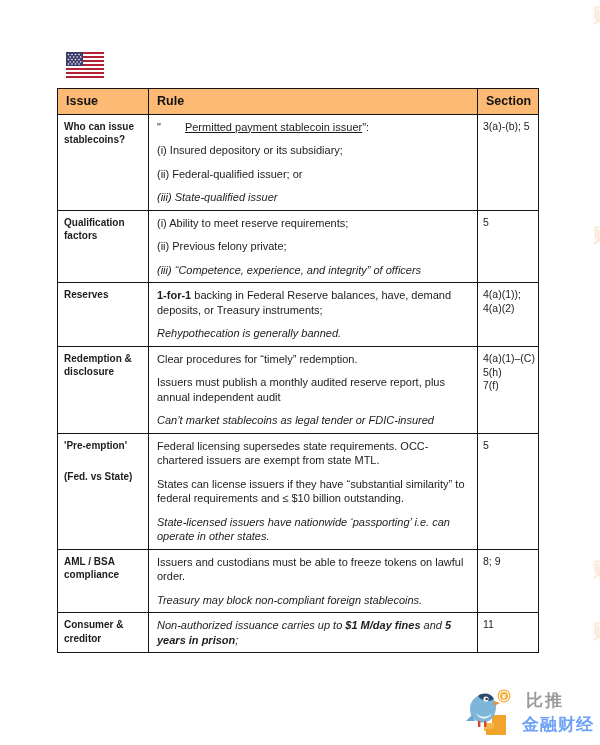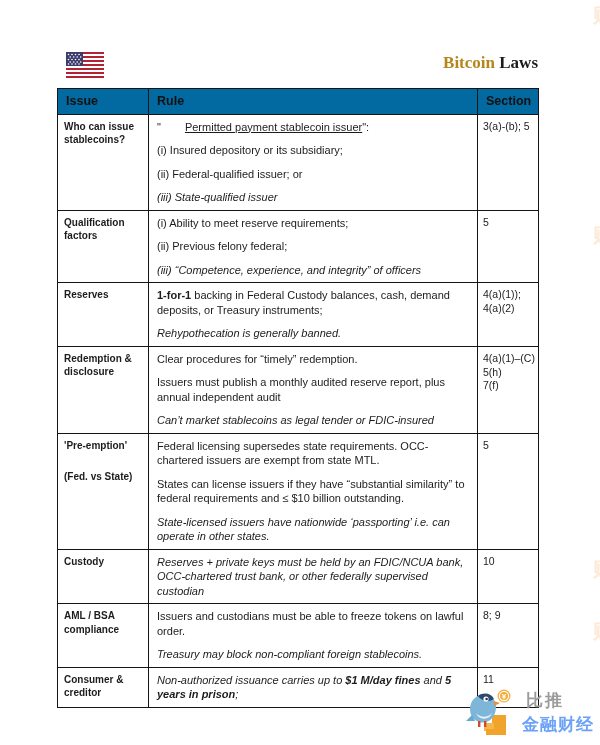--- a/index.html
+++ b/index.html
@@ -34,21 +34,21 @@
     border-collapse:collapse; table-layout:fixed;
     font-size:11px; line-height:1.32;
   }
   table.summary col.c-issue { width:91px; }
   table.summary col.c-rule  { width:329px; }
   table.summary col.c-sect  { width:61px; }
   table.summary th, table.summary td {
     border:1.5px solid #151515; vertical-align:top; text-align:left;
   }
   table.summary thead th {
-    background:#0369a1; font-size:12.5px; font-weight:bold; color:#111;
+    background:#fdba74; font-size:12.5px; font-weight:bold; color:#111;
     padding:4px 8px;
   }
   td.issue { font-weight:bold; font-size:10px; padding:5px 3px 5px 6px; }
   td.rule  { padding:5px 8px; }
   td.sect  { padding:5px 3px 5px 5px; font-size:10.5px; }
   .para { margin-bottom:9px; }
   .para:last-child { margin-bottom:0;font-style:italic; }
   .ipara { margin-bottom:18px; }
   .ipara:last-child { margin-bottom:0; }
   .sline { white-space:nowrap; }
@@ -104,21 +104,20 @@
       <circle cx="4.2" cy="10" r=".8"></circle>
         <circle cx="7.7" cy="10" r=".8"></circle>
         <circle cx="11.2" cy="10" r=".8"></circle>
         <circle cx="14.7" cy="10" r=".8"></circle>
       <circle cx="2.5" cy="12" r=".8"></circle>
         <circle cx="6" cy="12" r=".8"></circle>
         <circle cx="9.5" cy="12" r=".8"></circle>
         <circle cx="13" cy="12" r=".8"></circle>
     </g>
   </svg>
-  <div class="brand"><span class="gold">Bitcoin</span> <span class="dark">Laws</span></div>
 </div>
 
 <table class="summary">
   <colgroup>
       <col class="c-issue">
       <col class="c-rule">
       <col class="c-sect">
     </colgroup>
   <thead>
     <tr>
@@ -141,33 +140,33 @@
         <td class="sect">
           <div class="sline">3(a)-(b); 5</div>
         </td>
       </tr>
       <tr>
         <td class="issue">
           <div class="ipara">Qualification factors</div>
         </td>
         <td class="rule">
           <div class="para"><span>(i) Ability to meet reserve requirements;</span></div>
-          <div class="para"><span>(ii) Previous felony federal;</span></div>
+          <div class="para"><span>(ii) Previous felony private;</span></div>
           <div class="para"><span>(iii) “Competence, experience, and integrity” of officers</span></div>
         </td>
         <td class="sect">
           <div class="sline">5</div>
         </td>
       </tr>
       <tr>
         <td class="issue">
           <div class="ipara">Reserves</div>
         </td>
         <td class="rule">
-          <div class="para"><span class="seg-b">1-for-1</span><span> backing in Federal Custody balances, cash, demand deposits, or Treasury instruments;</span></div>
+          <div class="para"><span class="seg-b">1-for-1</span><span> backing in Federal Reserve balances, have, demand deposits, or Treasury instruments;</span></div>
           <div class="para"><span>Rehypothecation is generally banned.</span></div>
         </td>
         <td class="sect">
           <div class="sline">4(a)(1));</div>
           <div class="sline">4(a)(2)</div>
         </td>
       </tr>
       <tr>
         <td class="issue">
           <div class="ipara">Redemption &amp; disclosure</div>
@@ -188,31 +187,20 @@
           <div class="ipara">'Pre-emption'</div>
           <div class="ipara">(Fed. vs State)</div>
         </td>
         <td class="rule">
           <div class="para"><span>Federal licensing supersedes state requirements. OCC-chartered issuers are exempt from state MTL.</span></div>
           <div class="para"><span>States can license issuers if they have “substantial similarity” to federal requirements and ≤ $10 billion outstanding.</span></div>
           <div class="para"><span>State-licensed issuers have nationwide ‘passporting’ i.e. can operate in other states.</span></div>
         </td>
         <td class="sect">
           <div class="sline">5</div>
-        </td>
-      </tr>
-      <tr>
-        <td class="issue">
-          <div class="ipara">Custody</div>
-        </td>
-        <td class="rule">
-          <div class="para"><span>Reserves + private keys must be held by an FDIC/NCUA bank, OCC-chartered trust bank, or other federally supervised custodian</span></div>
-        </td>
-        <td class="sect">
-          <div class="sline">10</div>
         </td>
       </tr>
       <tr>
         <td class="issue">
           <div class="ipara">AML / BSA compliance</div>
         </td>
         <td class="rule">
           <div class="para"><span>Issuers and custodians must be able to freeze tokens on lawful order.</span></div>
           <div class="para"><span>Treasury may block non-compliant foreign stablecoins.</span></div>
         </td>

